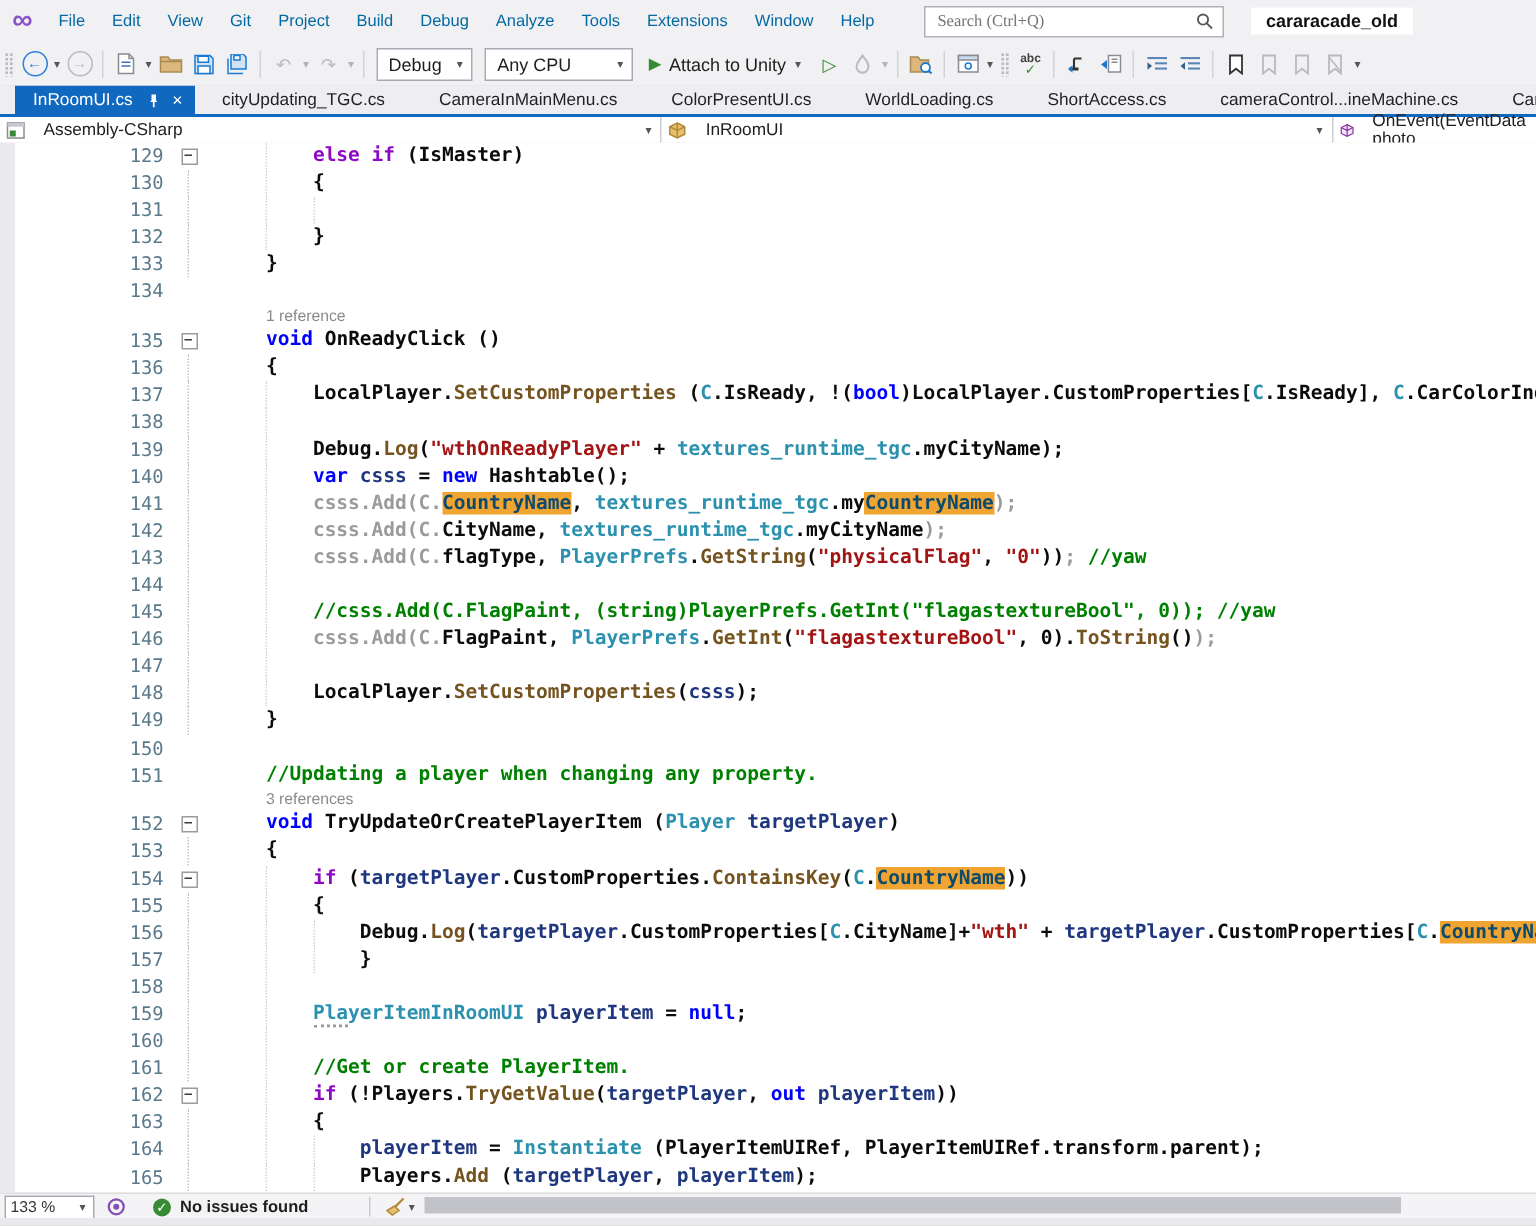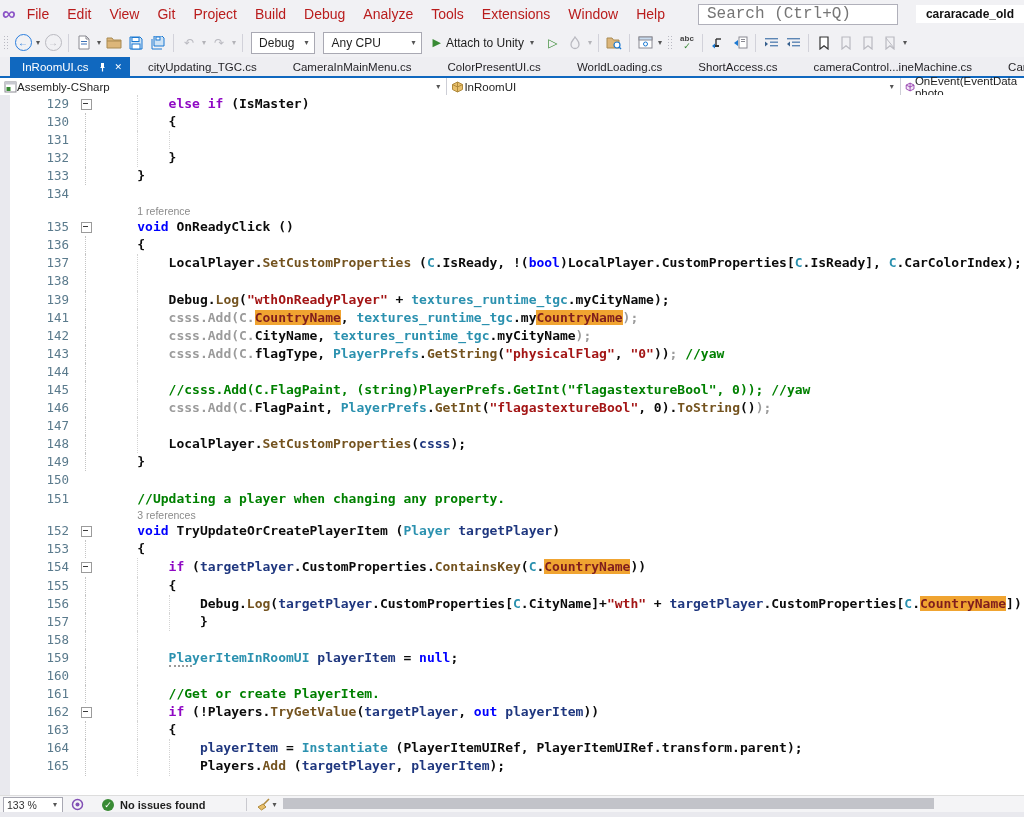--- a/index.html
+++ b/index.html
@@ -3,25 +3,25 @@
 <meta charset="utf-8">
 <style>
   html,body{margin:0;padding:0;background:#c8c8c8;}
   #app{position:relative;width:1024px;height:817px;background:#ffffff;overflow:hidden;
        font-family:"Liberation Sans",sans-serif;-webkit-font-smoothing:antialiased;}
   
   #titlebar{position:absolute;left:0;top:0;width:1024px;height:28px;background:#f1f1f4;
             display:flex;align-items:center;border-bottom:1px solid #e2e2e8;}
   #vslogo{width:30px;text-align:center;color:#8b53c6;font-size:19px;font-weight:bold;line-height:28px;}
   #menubar{display:flex;align-items:center;}
-  .menu{padding:0 9px;font-size:14px;color:#b91c1c;line-height:28px;cursor:default;}
+  .menu{padding:0 9px;font-size:11px;color:#0369a1;line-height:28px;cursor:default;}
   #searchbox{margin-left:24px;width:186px;height:19px;border:1px solid #b0b0ba;background:#fff;
              display:flex;align-items:center;padding:0 6px;}
-  #searchbox input{flex:1;border:none;outline:none;font-size:16px;color:#444;background:transparent;
-                   font-family:Liberation Mono, monospace;}
+  #searchbox input{flex:1;border:none;outline:none;font-size:11px;color:#444;background:transparent;
+                   font-family:Liberation Serif, serif;}
   #solname{margin-left:18px;background:#ffffff;padding:2px 10px;font-size:12px;font-weight:bold;color:#111;}
   
   #toolbar{position:absolute;left:0;top:28px;width:1024px;height:29px;background:#f1f1f4;
            display:flex;align-items:center;border-bottom:1px solid #d9d9e0;}
   .grip{width:6px;height:16px;margin:0 3px;background-image:radial-gradient(#b9b9c2 1px,transparent 1px);
         background-size:3px 3px;}
   .tbi{width:20px;height:20px;display:flex;align-items:center;justify-content:center;margin:0 1px;}
   .tbsep{width:1px;height:18px;background:#d2d2da;margin:0 4px;}
   .caret{font-size:8px;color:#555;margin:0 2px;}
   .caret.dis{color:#b3b3b8;}
@@ -44,43 +44,43 @@
   #tabs{display:flex;height:19px;margin-left:10px;overflow:hidden;white-space:nowrap;}
   .tab{height:19px;display:flex;align-items:center;padding:0 18px;font-size:11.5px;color:#201f23;flex:none;}
   .tab.active{background:#1068bf;color:#fff;padding:0 8px 0 12px;}
   .tab.active .pin{margin:0 3px 0 10px;}
   .tab.active .x{font-size:9px;margin-left:4px;}
   #bluebar{position:absolute;left:0;top:76px;width:1024px;height:2px;background:#1068bf;}
   
   #navbar{position:absolute;left:0;top:78px;width:1024px;height:17px;background:#ffffff;
           border-bottom:1px solid #e3e3e8;display:flex;font-size:11.5px;color:#1e1e1e;}
   .navsec{display:flex;align-items:center;border-right:1px solid #cdced6;padding:0 4px;box-sizing:border-box;}
-  .navsec .lbl{margin-left:0;}
+  .navsec .lbl{margin-left:12px;}
   .navsec .caret{margin-left:auto;}
   #nav1{width:450px;}
   #nav2{width:456px;}
   #nav3{flex:1;border-right:none;}
   
   #editor{position:absolute;left:0;top:95px;width:1024px;height:700px;background:#fff;overflow:hidden;}
   #leftstrip{position:absolute;left:0;top:95px;width:10px;height:700px;background:#e9e9ee;z-index:5;}
   .row{position:relative;display:flex;height:18.1px;line-height:18.1px;
-       font-family:"DejaVu Sans Mono",monospace;font-size:13px;font-weight:bold;}
+       font-family:"DejaVu Sans Mono",monospace;font-size:13px;font-weight:bold;padding-left:40px;}
   .row.cl-row{height:14.6px;line-height:14.6px;}
   .brk{width:12px;flex:none;margin-left:10px;}
   .ln{width:56px;flex:none;text-align:right;padding-right:9px;box-sizing:border-box;
       color:#5a7a8c;font-weight:normal;font-size:12.5px;}
   .fold{width:18px;flex:none;position:relative;}
   .fold.fbox i{position:absolute;left:3px;top:4px;width:9px;height:9px;border:1px solid #9b9b9b;background:#fff;}
   .fold.fbox i::after{content:"";position:absolute;left:1px;top:3px;width:5px;border-top:1px solid #3a3a3a;}
   .fold.fline::before{content:"";position:absolute;left:7px;top:0;bottom:0;border-left:1px dotted #c4c4c4;}
   .codecell{flex:1;position:relative;padding-left:10px;white-space:pre;overflow:hidden;}
   .guide{position:absolute;top:0;bottom:0;border-left:1px dotted #d4d4d4;}
   .tk.pl{color:#0b0b0b}.tk.kw{color:#0000ff}.tk.ctrl{color:#8f08c4}.tk.str{color:#a31515}
   .tk.com{color:#008000}.tk.ty{color:#2b91af}.tk.me{color:#74531f}.tk.loc{color:#1f377f}
-  .tk.gy{color:#9b9b9b}.tk.hl{color:#7f1d1d;background:#f0a431}
+  .tk.gy{color:#9b9b9b}.tk.hl{color:#0c4a6e;background:#f0a431}
   .dots{border-bottom:2px dotted #9a9a9a}
   .cltxt{font-family:"Liberation Sans",sans-serif;font-size:10.5px;color:#8b8b8b;font-weight:normal;text-align:center;}
   
   #statusrow{position:absolute;left:0;top:795px;width:1024px;height:17px;background:#f4f4f6;
              border-top:1px solid #ddd;display:flex;align-items:center;font-size:11px;color:#333;}
   #zoombox{width:52px;height:14px;background:#fff;border:1px solid #a8a8b2;margin-left:3px;
            display:flex;align-items:center;justify-content:space-between;padding:0 3px;font-size:10.5px;}
   #checkcirc{width:12px;height:12px;border-radius:50%;background:#388a34;color:#fff;font-size:9px;
              display:flex;align-items:center;justify-content:center;margin:0 6px 0 18px;}
   #statusmsg{font-weight:bold;color:#1e1e1e;font-size:11px;}
@@ -412,20 +412,26 @@
           <span class="codecell"><i class="guide" style="left: 41.3px;"></i><span style="padding-left: 62.6px;"></span></span>
         </div>
         <div class="row">
           <span class="brk"></span>
           <span class="ln">139</span>
           <span class="fold fline"></span>
           <span class="codecell"><i class="guide" style="left: 41.3px;"></i><span style="padding-left: 62.6px;"><span class="tk pl">Debug.</span><span class="tk me">Log</span><span class="tk pl">(</span><span class="tk str">"wthOnReadyPlayer"</span><span class="tk pl"> + </span><span class="tk ty">textures_runtime_tgc</span><span class="tk pl">.myCityName);</span></span></span>
         </div>
         <div class="row">
           <span class="brk"></span>
+          <span class="ln">140</span>
+          <span class="fold fline"></span>
+          <span class="codecell"><i class="guide" style="left: 41.3px;"></i><span style="padding-left: 62.6px;"><span class="tk kw">var</span><span class="tk pl"> </span><span class="tk loc">csss</span><span class="tk pl"> = </span><span class="tk kw">new</span><span class="tk pl"> Hashtable();</span></span></span>
+        </div>
+        <div class="row">
+          <span class="brk"></span>
           <span class="ln">141</span>
           <span class="fold fline"></span>
           <span class="codecell"><i class="guide" style="left: 41.3px;"></i><span style="padding-left: 62.6px;"><span class="tk gy">csss.Add(C.</span><span class="tk hl">CountryName</span><span class="tk pl">, </span><span class="tk ty">textures_runtime_tgc</span><span class="tk pl">.my</span><span class="tk hl">CountryName</span><span class="tk gy">);</span></span></span>
         </div>
         <div class="row">
           <span class="brk"></span>
           <span class="ln">142</span>
           <span class="fold fline"></span>
           <span class="codecell"><i class="guide" style="left: 41.3px;"></i><span style="padding-left: 62.6px;"><span class="tk gy">csss.Add(C.</span><span class="tk pl">CityName, </span><span class="tk ty">textures_runtime_tgc</span><span class="tk pl">.myCityName</span><span class="tk gy">);</span></span></span>
         </div>

